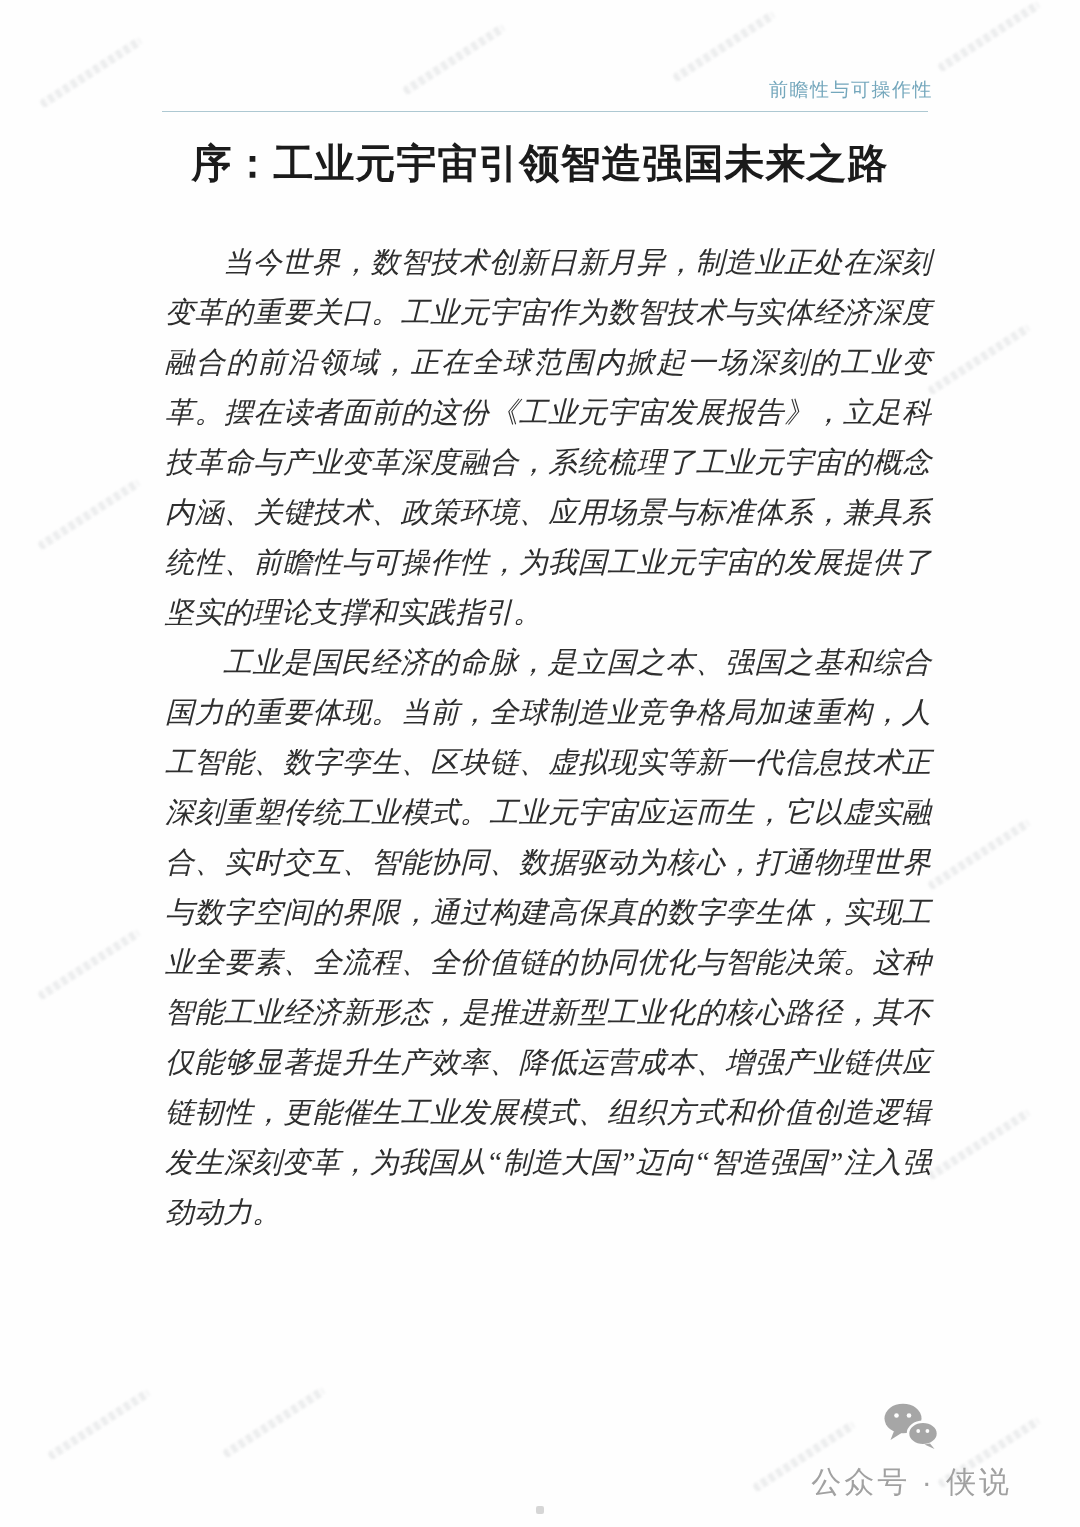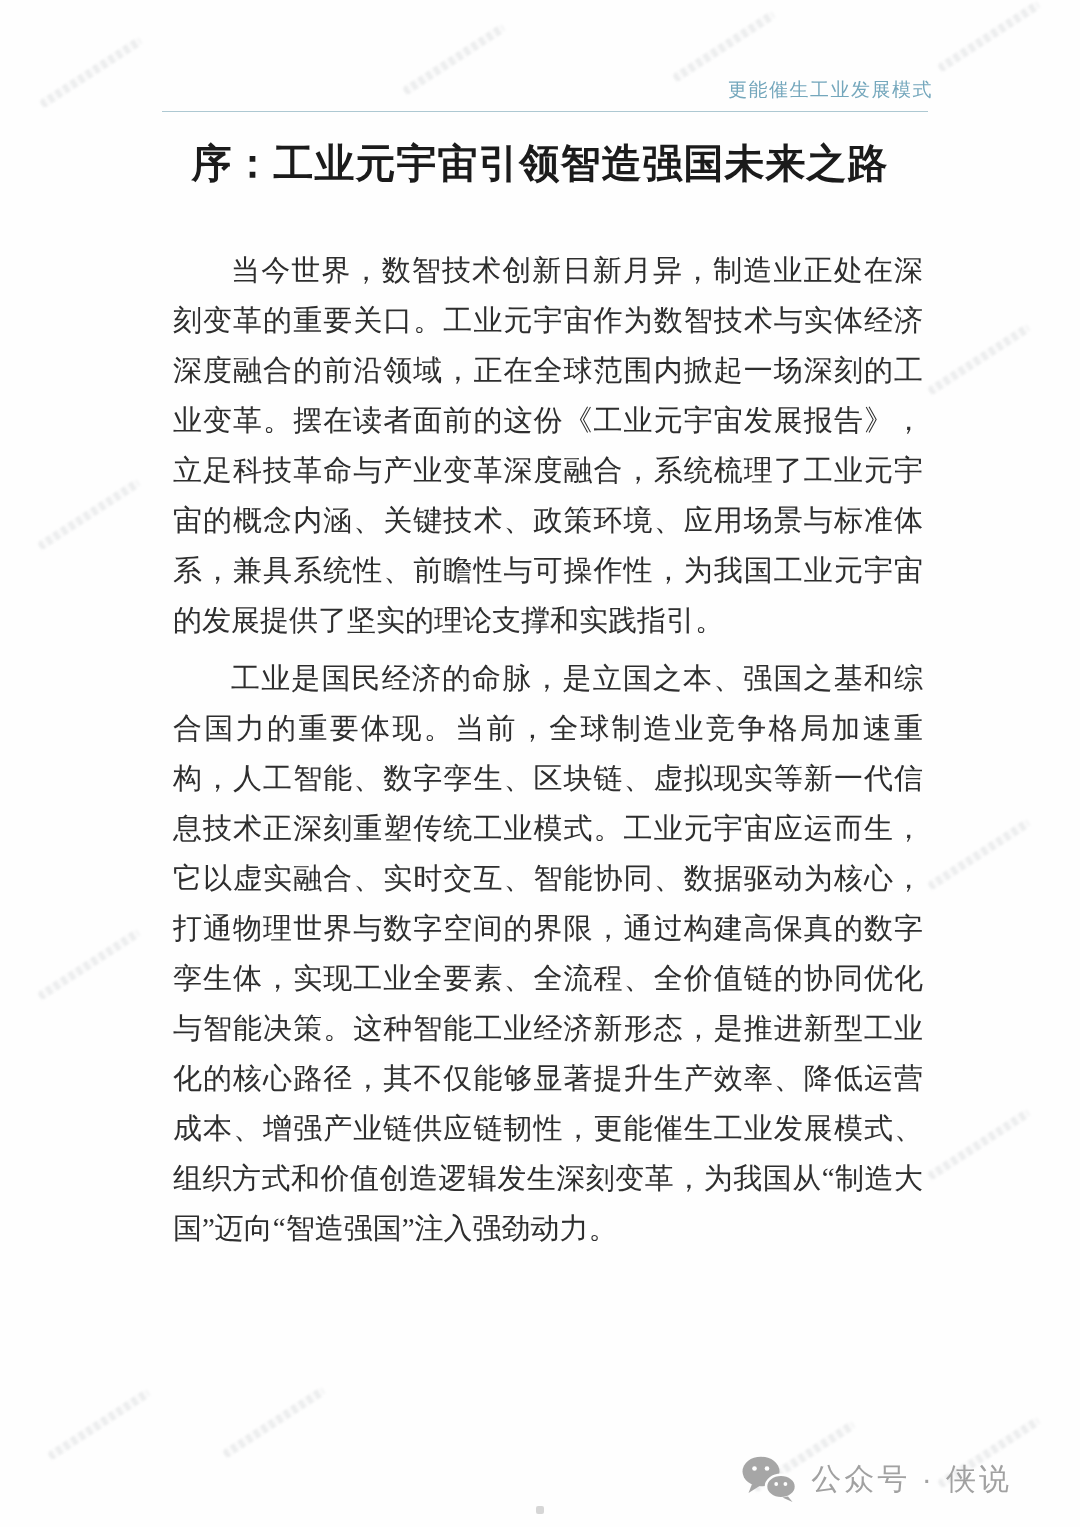--- a/index.html
+++ b/index.html
@@ -51,30 +51,31 @@
   }
 
   .body-text{
     position:absolute;
     top:237px;left:165px;width:766px;
     font-size:29px;
     line-height:50px;
     color:#2e2e2e;
     text-align:justify;
   }
-  .body-text p{margin:8px;text-indent:2em;}
+  .body-text p{margin:0;text-indent:2em;font-style:italic;}
 
   .footer-brand{
     position:absolute;
     right:68px;bottom:24px;
     display:flex;align-items:center;gap:12px;
     color:#a1a1a1;
     font-family:"Liberation Sans","DejaVu Sans",sans-serif;
     font-size:30px;
     letter-spacing:3px;
+    flex-direction:column;
   }
   .wechat-icon{display:block;}
 
   .page-dot{
     position:absolute;
     left:536px;top:1506px;
     width:8px;height:8px;
     background:#cccccc;
     border-radius:2px;
     opacity:.8;
@@ -94,21 +95,21 @@
     <div class="wm" style="left:920px;top:355px"></div>
     <div class="wm" style="left:920px;top:850px"></div>
     <div class="wm" style="left:30px;top:960px"></div>
     <div class="wm" style="left:920px;top:1140px"></div>
     <div class="wm" style="left:40px;top:1420px"></div>
     <div class="wm" style="left:215px;top:1418px"></div>
     <div class="wm" style="left:745px;top:1452px"></div>
     <div class="wm" style="left:930px;top:1448px"></div>
   </div>
 
-  <div class="header-title">更能催生工业发展模式</div>
+  <div class="header-title">前瞻性与可操作性</div>
   <div class="header-rule"></div>
 
   <h1 class="doc-title">序：工业元宇宙引领智造强国未来之路</h1>
 
   <div class="body-text">
     <p>当今世界，数智技术创新日新月异，制造业正处在深刻变革的重要关口。工业元宇宙作为数智技术与实体经济深度融合的前沿领域，正在全球范围内掀起一场深刻的工业变革。摆在读者面前的这份《工业元宇宙发展报告》，立足科技革命与产业变革深度融合，系统梳理了工业元宇宙的概念内涵、关键技术、政策环境、应用场景与标准体系，兼具系统性、前瞻性与可操作性，为我国工业元宇宙的发展提供了坚实的理论支撑和实践指引。</p>
     <p>工业是国民经济的命脉，是立国之本、强国之基和综合国力的重要体现。当前，全球制造业竞争格局加速重构，人工智能、数字孪生、区块链、虚拟现实等新一代信息技术正深刻重塑传统工业模式。工业元宇宙应运而生，它以虚实融合、实时交互、智能协同、数据驱动为核心，打通物理世界与数字空间的界限，通过构建高保真的数字孪生体，实现工业全要素、全流程、全价值链的协同优化与智能决策。这种智能工业经济新形态，是推进新型工业化的核心路径，其不仅能够显著提升生产效率、降低运营成本、增强产业链供应链韧性，更能催生工业发展模式、组织方式和价值创造逻辑发生深刻变革，为我国从“制造大国”迈向“智造强国”注入强劲动力。</p>
   </div>
 
   <div class="footer-brand">

